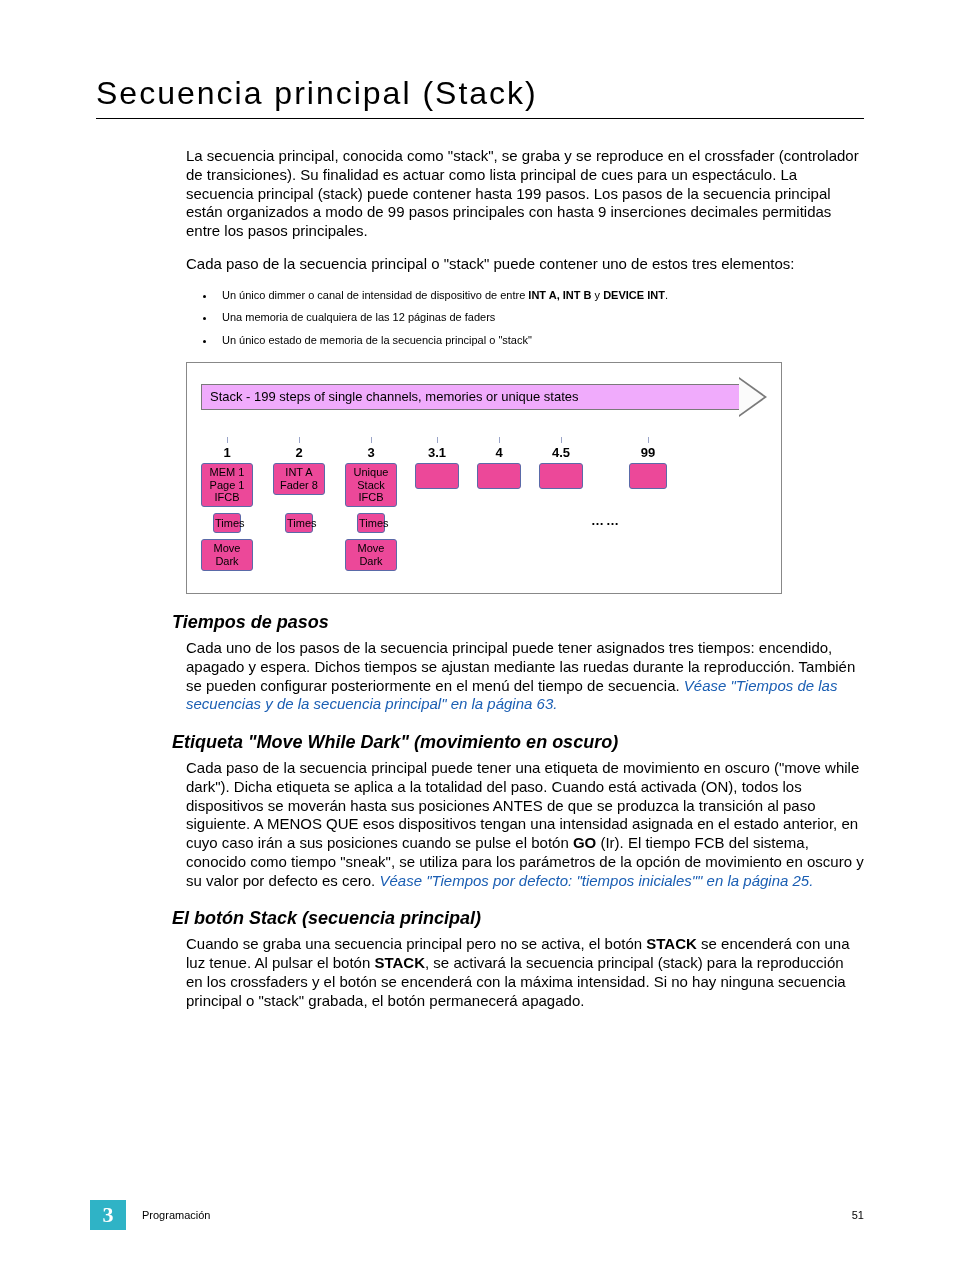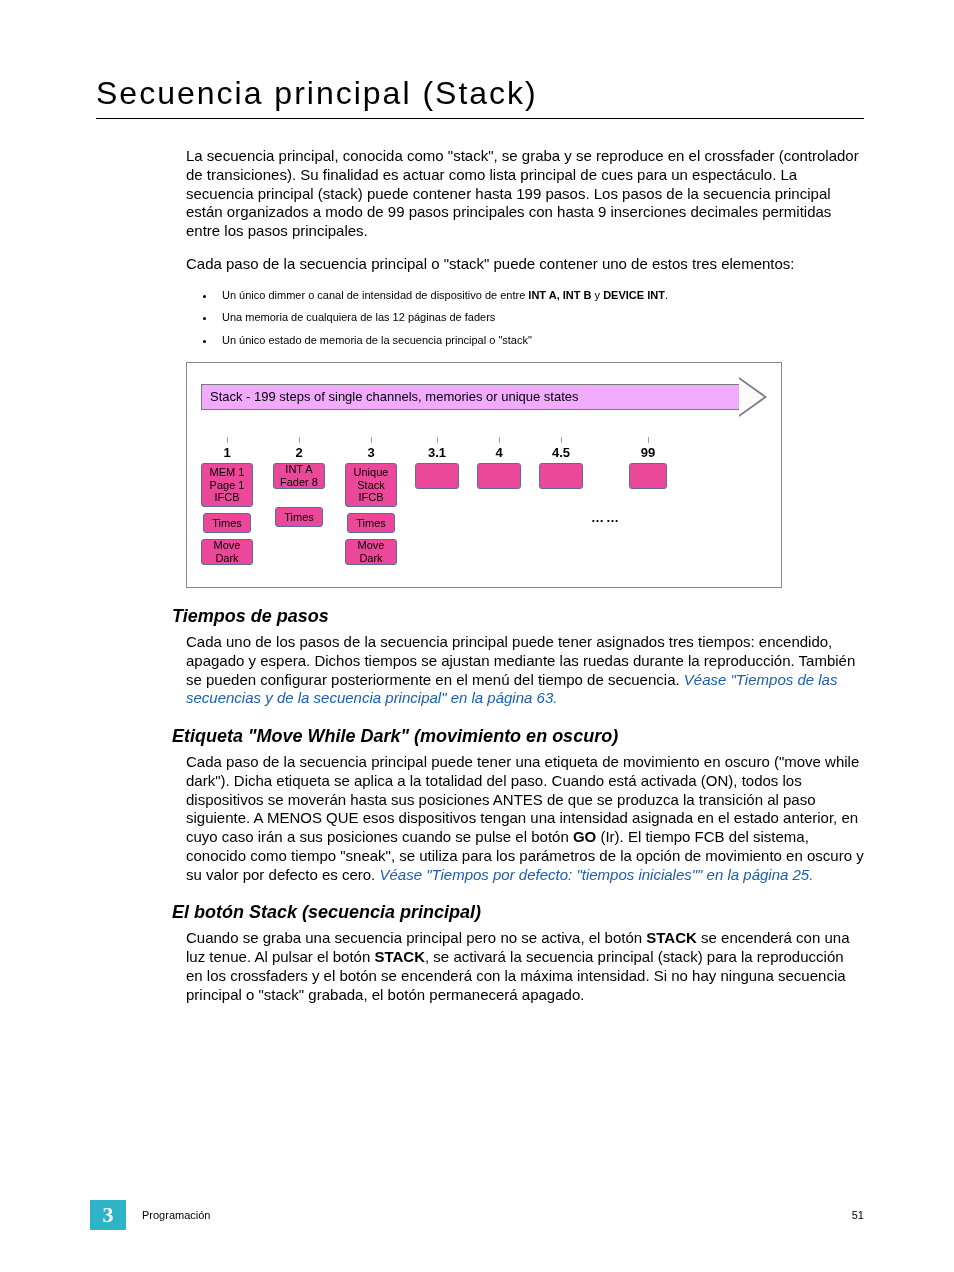--- a/index.html
+++ b/index.html
@@ -123,22 +123,22 @@
     font-size: 11px;
     text-align: center;
     box-sizing: border-box;
     display: flex;
     flex-direction: column;
     justify-content: center;
     margin-bottom: 6px;
     line-height: 1.15;
   }
   .step-box.main { width: 52px; height: 44px; padding: 2px; }
-  .step-box.mainB { width: 52px; height: 26px; padding: 2px; }
-  .step-box.small { width: 48px; height: 20px; padding: 1px; }
+  .step-box.mainB { width: 52px; height: 32px; padding: 2px; }
+  .step-box.small { width: 28px; height: 20px; padding: 1px; }
   .step-box.empty { width: 44px; height: 26px; }
   .step-box.empty99 { width: 38px; height: 26px; }
   .gap5 { width: 20px; }
   .gap8 { width: 18px; }
   .dots {
     font-size: 13px;
     font-weight: bold;
     letter-spacing: 2px;
     align-self: center;
     margin: 26px 8px 0 8px;

